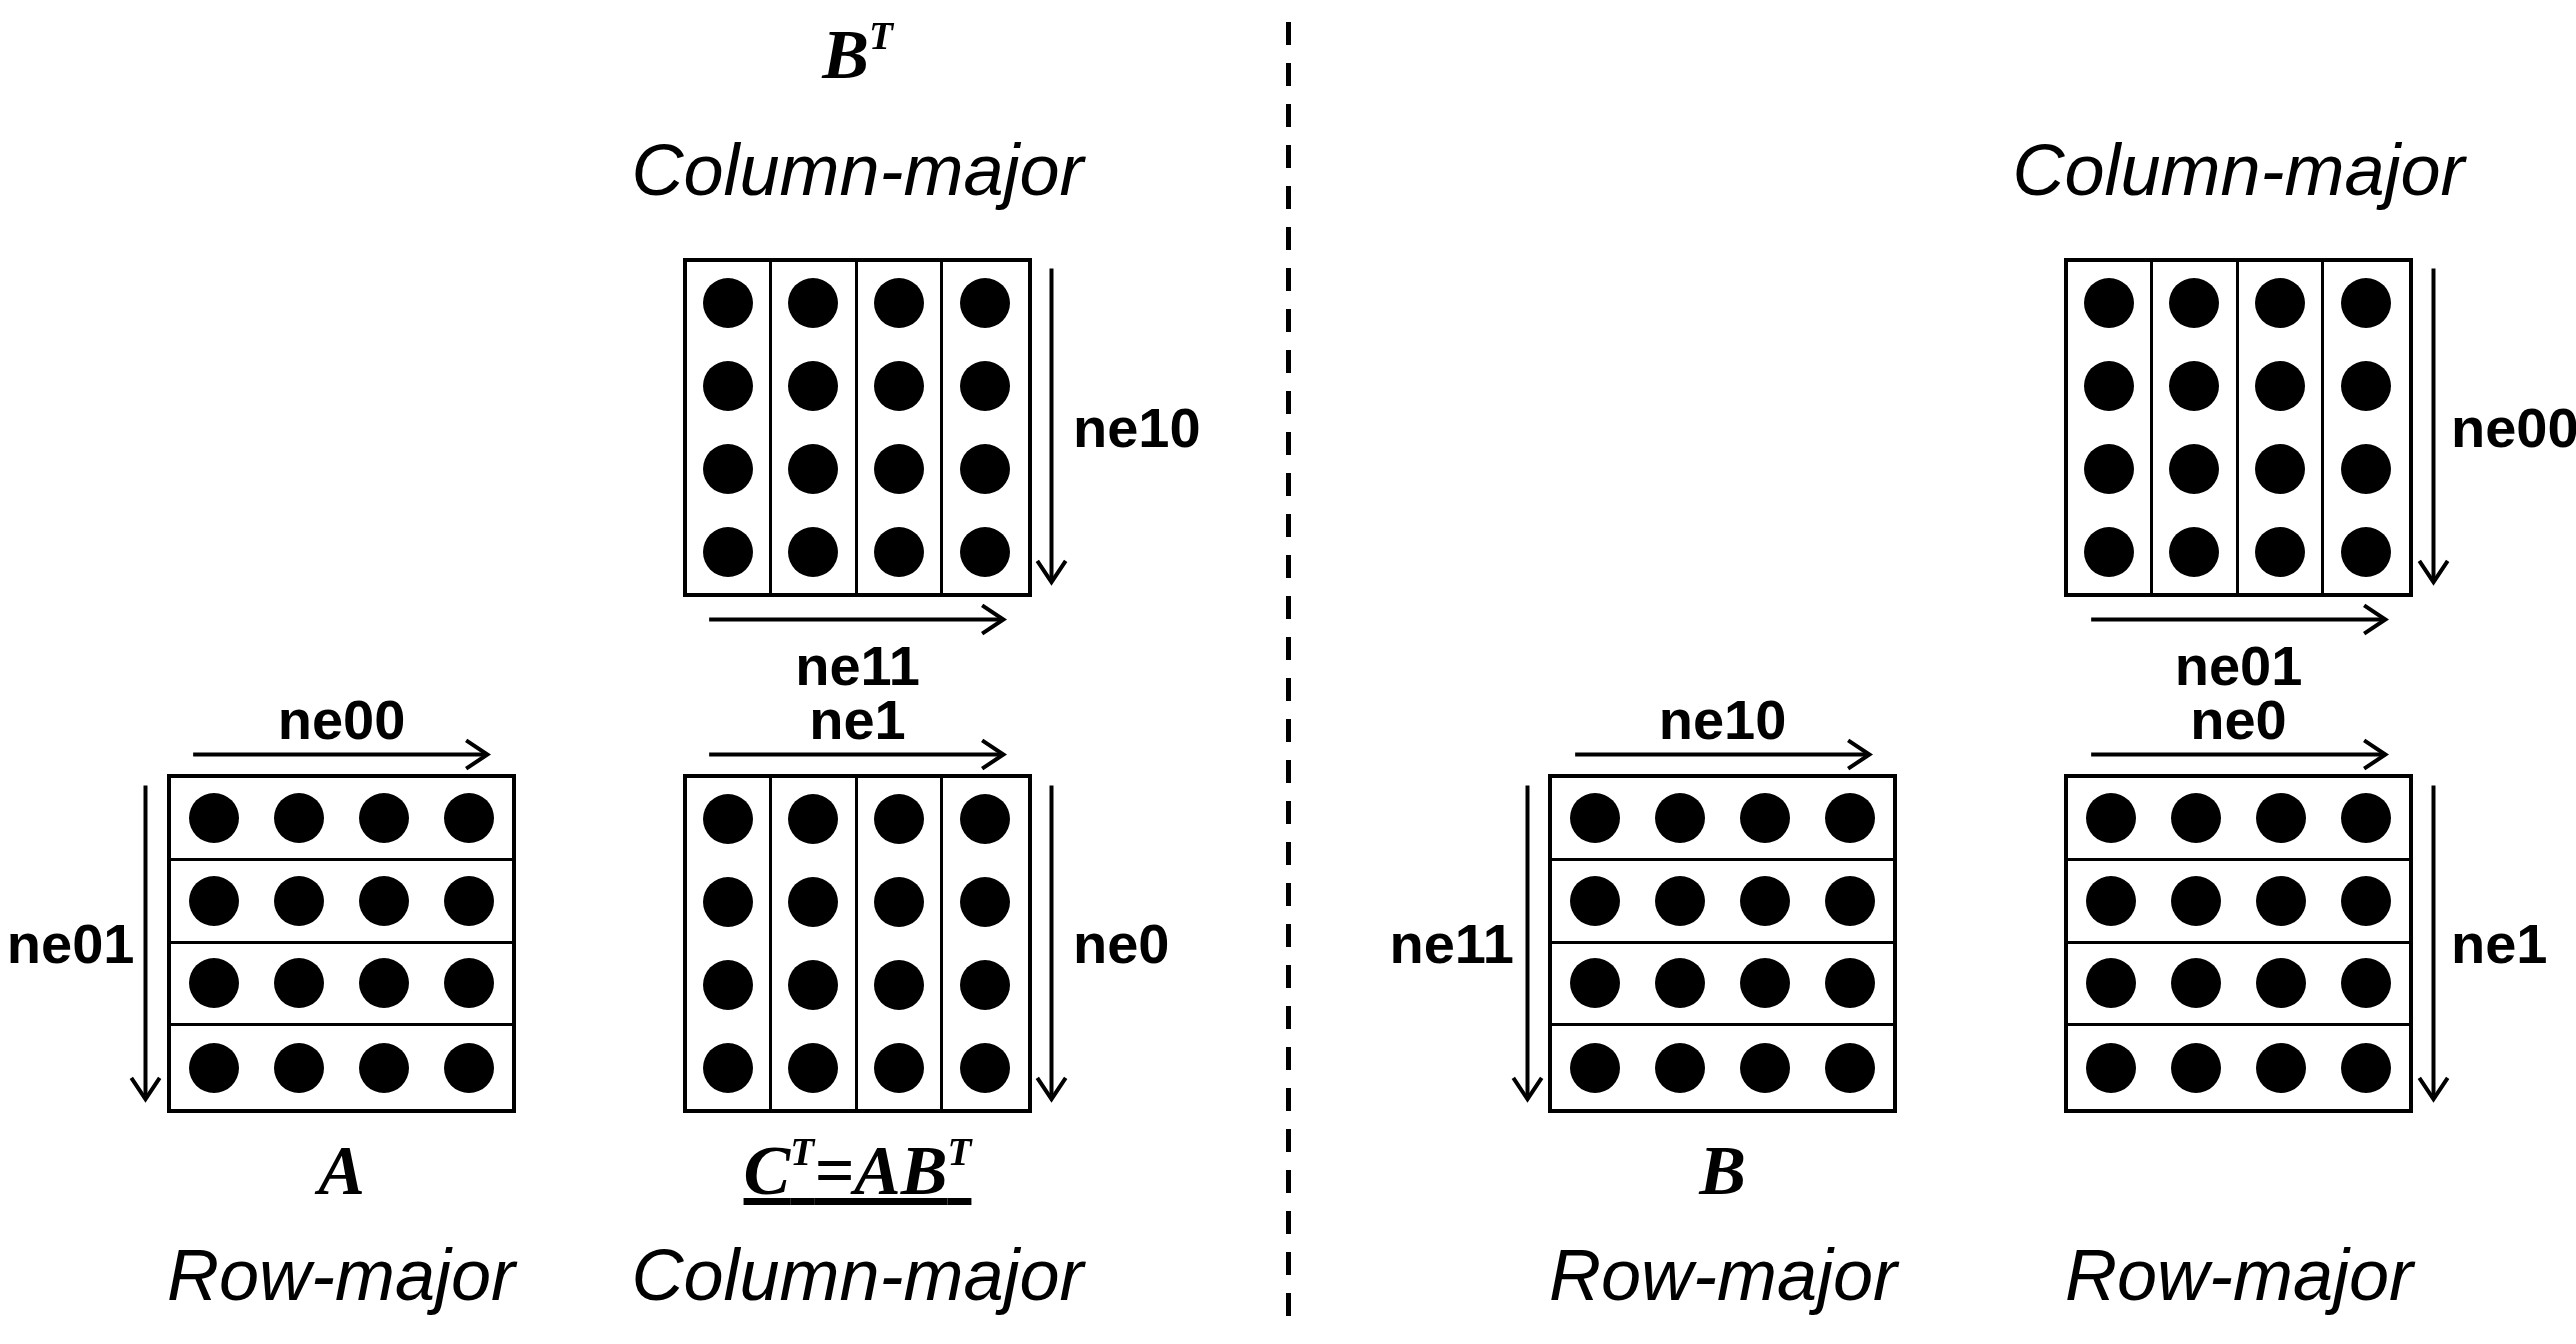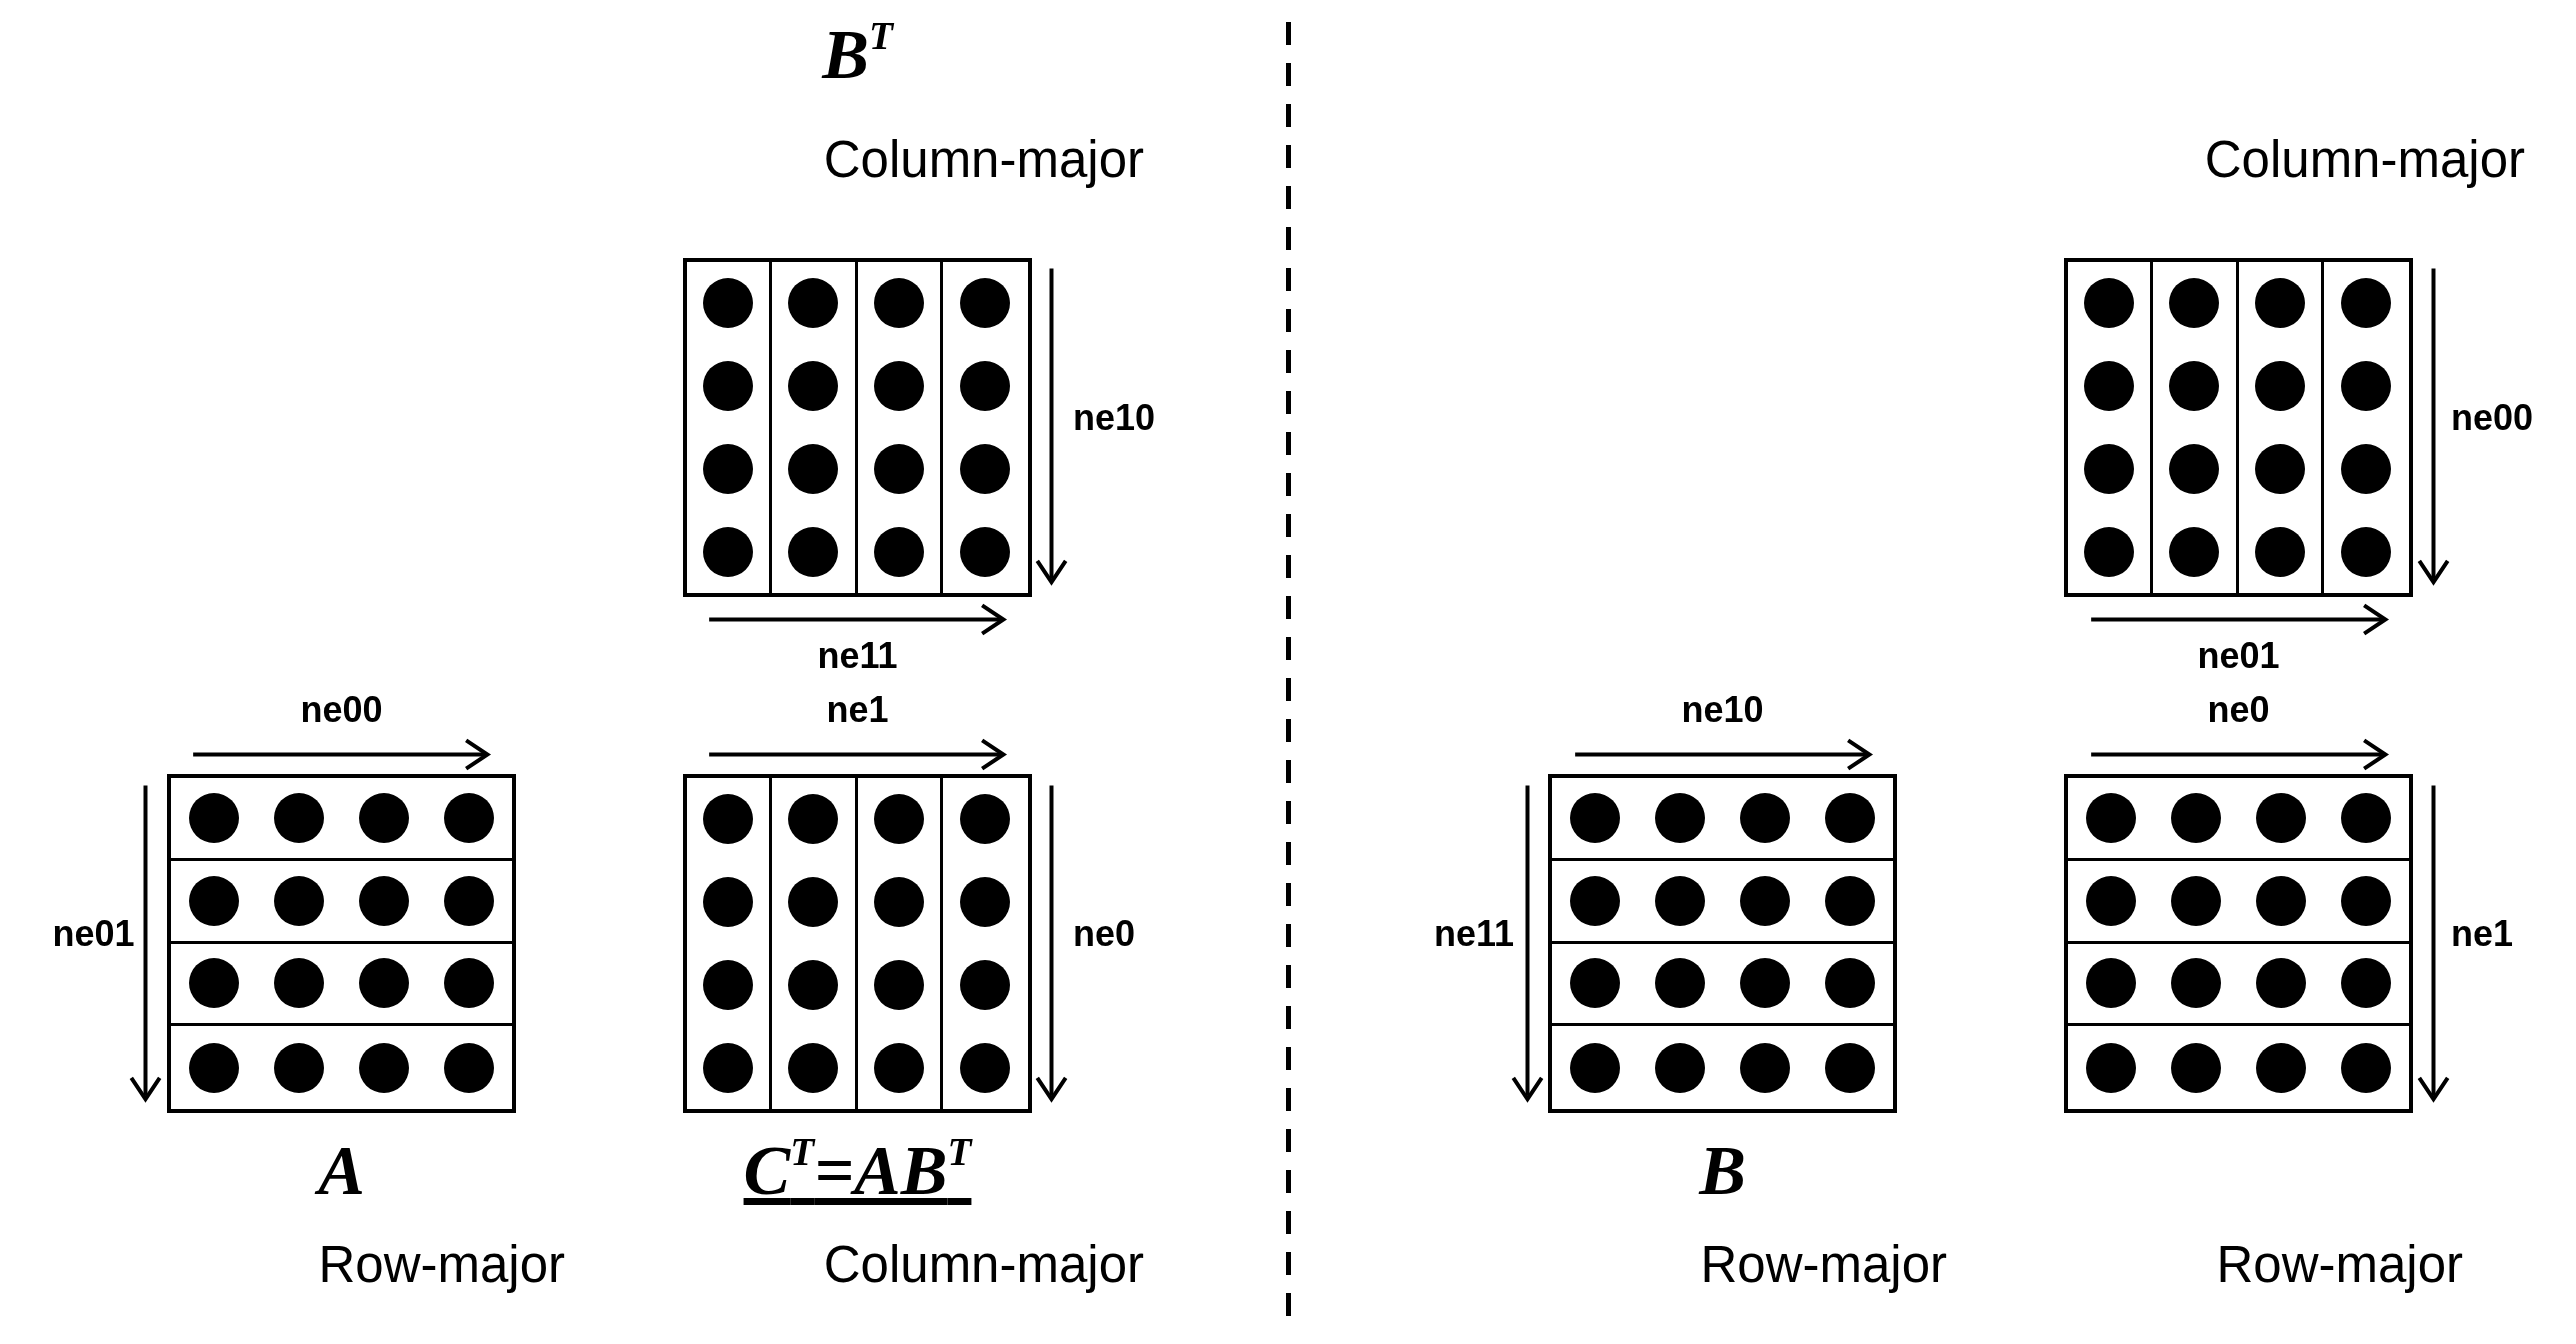--- a/index.html
+++ b/index.html
@@ -39,31 +39,32 @@
   .math-title sup {
     font-size: 56%;
     font-style: italic;
     position: relative;
     top: -0.12em;
   }
 
   
   .storage-label {
     position: absolute;
-    font-size: 51px;
+    font-size: 72px;
     line-height: 1.05;
-    text-align: right;
+    text-align: center;
     white-space: nowrap;
+    font-style: italic;
   }
 
   
   .axis-label {
     position: absolute;
     font-weight: bold;
-    font-size: 36px;
+    font-size: 56px;
     line-height: 1;
     white-space: nowrap;
   }
   .axis-label.center { text-align: center; }
   .axis-label.right  { text-align: right; }
 
   
   .matrix {
     position: absolute;
     width: 349px;

